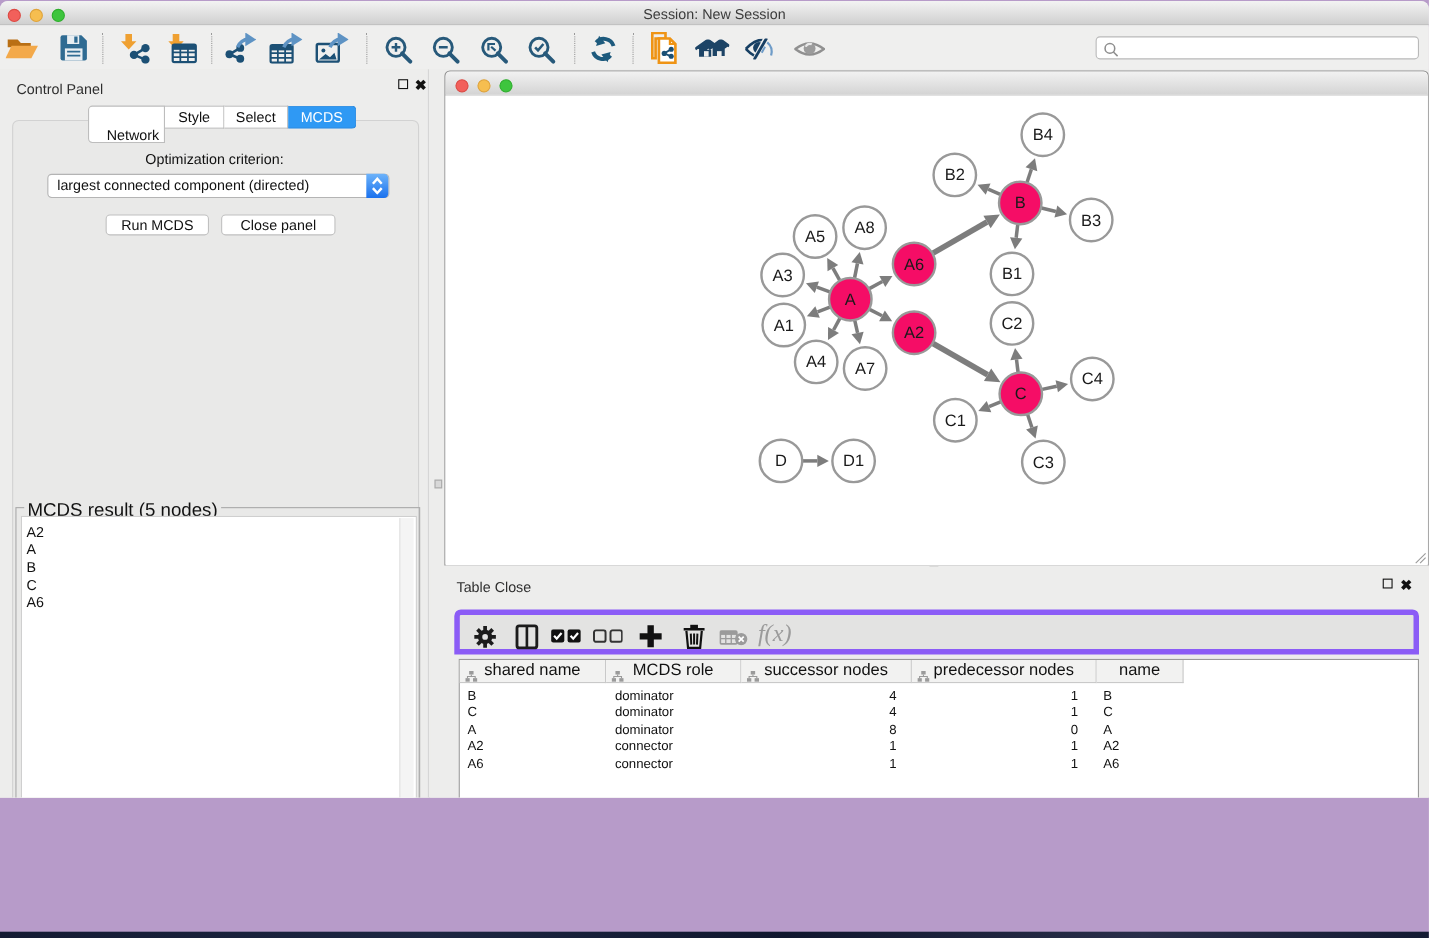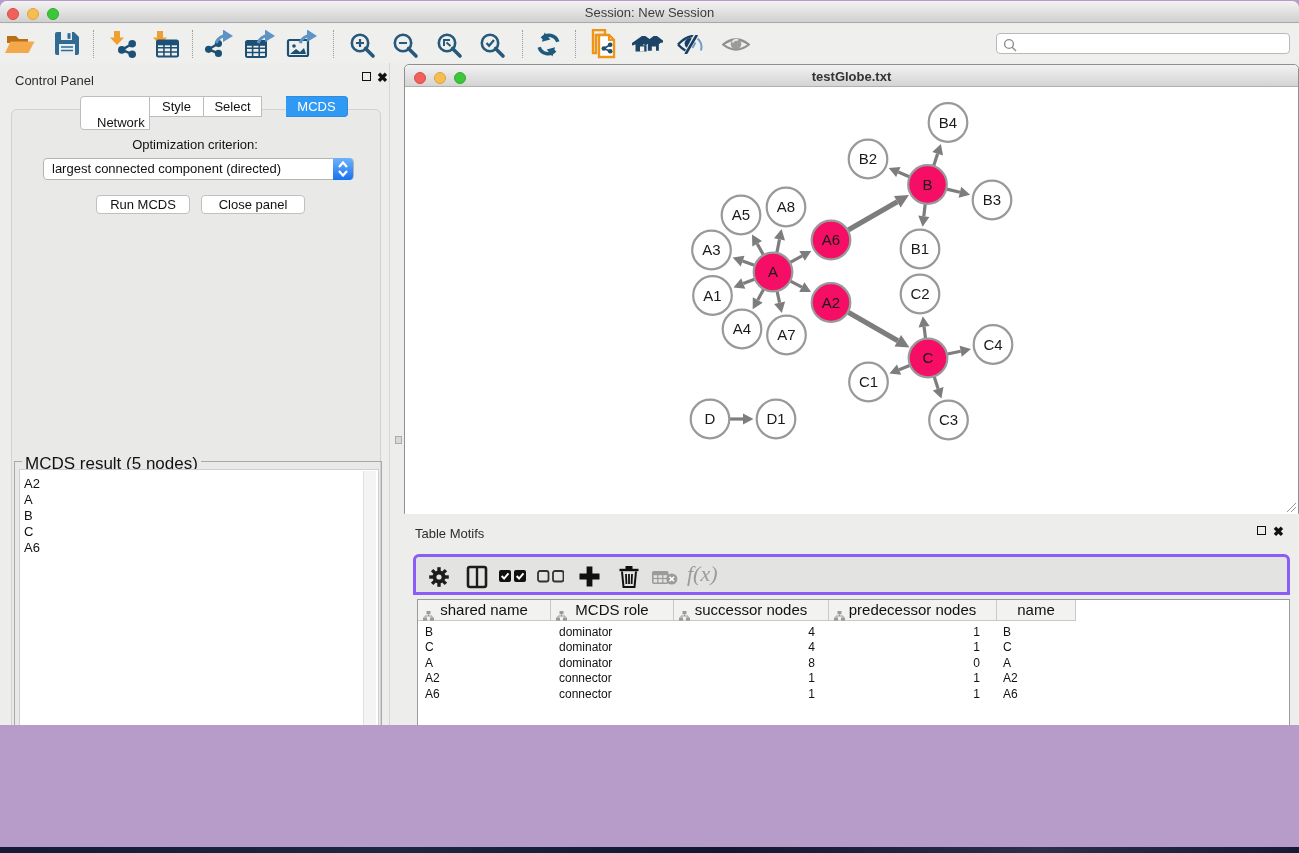--- a/index.html
+++ b/index.html
@@ -29,21 +29,21 @@
 #cpanel { position:absolute; left:0; top:0; width:390px; height:751px; background:#ededec;
   border-right:1px solid #d6d6d6; }
 #cpanel .phead { position:absolute; left:15px; top:10px; font-size:13px; color:#2e2e2e; }
 .winbtns { position:absolute; top:7px; font-weight:bold; color:#111; font-size:12px; }
 
 .tabrow { position:absolute; top:33px; left:80px; height:21px; display:flex; }
 .tab { height:21px; line-height:20px; padding:0 14px; font-size:13px; color:#111; text-align:center;
   background:#fff; border:1px solid #bdbdbd; border-left:none; }
 .tab:first-child { border-left:1px solid #bdbdbd; border-radius:4px 0 0 4px; }
 .tab.last { border-radius:0 4px 4px 0; }
-.tab.sel { background:#2f99f4; color:#fff; border-color:#2e8be0;margin-left:24px; }
+.tab.sel { background:#2f99f4; color:#fff; border-color:#2e8be0; }
 #cpinner { position:absolute; left:11px; top:46px; width:370px; height:698px;
   background:#e9e9e8; border:1px solid #d2d2d2; border-radius:6px; }
 
 #optlabel { position:absolute; left:0; width:390px; top:74px; text-align:center;
   font-size:13px; color:#111; }
 #dropdown { position:absolute; left:43px; top:95px; width:311px; height:22px; background:#fff;
   border:1px solid #b4b4b4; border-radius:4px; font-size:13px; color:#111;
   line-height:20px; padding-left:8px; }
 #dropdown .stepper { position:absolute; right:0px; top:-1px; width:20px; height:22px;
   background:linear-gradient(#6db3fa,#1a71ee); border-radius:0 4px 4px 0; }
@@ -65,21 +65,21 @@
   background:linear-gradient(#f2f2f2,#d4d4d4); border-bottom:1px solid #b0b0b0;
   border-radius:5px 5px 0 0; }
 #nettitle .title { position:absolute; left:0; right:0; top:4px; text-align:center;
   font-size:13px; font-weight:bold; color:#333; }
 #netcanvas { position:absolute; left:0; top:22px; width:893px; height:427px; background:#fff; }
 #netcanvas text { font-size:15px; fill:#1a1a1a; font-family:"Liberation Sans",sans-serif; }
 
 #tpanel { position:absolute; left:391px; top:452px; width:908px; height:299px; background:#ededec; }
 #tpanel .phead { position:absolute; left:24px; top:11px; font-size:13px; color:#2e2e2e; }
 #ttoolbar { position:absolute; left:22px; top:39px; width:877px; height:41px;
-  background:#e3e3e2; border:3px solid #8b5cf6; border-radius:6px 6px 0 0; }
+  background:#e3e3e2; border:5px solid #8b5cf6; border-radius:6px 6px 0 0; }
 #ttable { position:absolute; left:26px; top:84px; width:873px; height:183px; background:#fff;
   border:1px solid #9a9a9a; }
 .thead { position:absolute; top:0; height:21px; background:#f2f2f1;
   border-right:1px solid #c9c9c9; border-bottom:1px solid #c9c9c9;
   font-size:15px; color:#111; text-align:center; line-height:20px; }
 .trow { position:absolute; font-size:12px; color:#111; }
 
 #btabs { position:absolute; left:281px; top:277px; height:20px; display:flex; }
 #btabs .tab { padding:0; }
 #btabs .tab { height:20px; line-height:19px; font-size:13px; }
@@ -282,21 +282,20 @@
         <div id="resultlist">A2<br>A<br>B<br>C<br>A6
           <div class="sbar"></div>
         </div>
       </div>
     </div>
     <div id="netwin">
       <div id="nettitle">
         <span class="tl" style="left:9px; background:#f2605b; border:0.5px solid #dc4a44;"></span>
         <span class="tl" style="left:29px; background:#f6be50; border:0.5px solid #dfa33b;"></span>
         <span class="tl" style="left:49px; background:#3ec53e; border:0.5px solid #2eae2d;"></span>
-        <div class="title">testGlobe.txt</div>
       </div>
       <div id="netcanvas">
         <svg width="893" height="427" viewBox="0 0 893 427">
 <g stroke="#7d7d7d">
 <line x1="358.3" y1="167.7" x2="352.2" y2="156.8" stroke-width="3.2"></line>
 <line x1="371.9" y1="165.6" x2="374.5" y2="152.4" stroke-width="3.2"></line>
 <line x1="349.4" y1="178.3" x2="337.6" y2="174.1" stroke-width="3.2"></line>
 <line x1="349.5" y1="192.2" x2="338.3" y2="196.6" stroke-width="3.2"></line>
 <line x1="358.5" y1="202.4" x2="352.8" y2="213.0" stroke-width="3.2"></line>
 <line x1="372.1" y1="204.4" x2="374.6" y2="215.7" stroke-width="3.2"></line>
@@ -383,21 +382,21 @@
             <g stroke="#9a9a9a" stroke-width="1">
               <line x1="2" y1="11" x2="11" y2="2"></line>
               <line x1="6" y1="11" x2="11" y2="6"></line>
             </g>
           </svg>
       </div>
     </div>
     <div style="position:absolute; left:395px; top:373px; width:7px; height:8px; background:#d8d8d8; border:1px solid #aaa;"></div>
     <div style="position:absolute; left:845px; top:452px; width:8px; height:7px; background:#d8d8d8; border:1px solid #aaa;"></div>
     <div id="tpanel">
-      <div class="phead">Table Motifs</div>
+      <div class="phead">Table Close</div>
       <span class="winbtns" style="left:866px; font-weight:normal; border:1.5px solid #111; width:9px; height:9px; top:11px;"></span>
       <span class="winbtns" style="left:882px; font-size:13px; top:9px;">✖</span>
       <div id="ttoolbar">
 
         <svg style="position:absolute; left:11px; top:8px;" width="24" height="24" viewBox="0 0 24 24">
             <g fill="#1c1c1c">
               <circle cx="12" cy="12" r="6.5"></circle>
               <g stroke="#1c1c1c" stroke-width="3.4">
                 <line x1="12" y1="2.2" x2="12" y2="21.8"></line>
                 <line x1="2.2" y1="12" x2="21.8" y2="12"></line>

